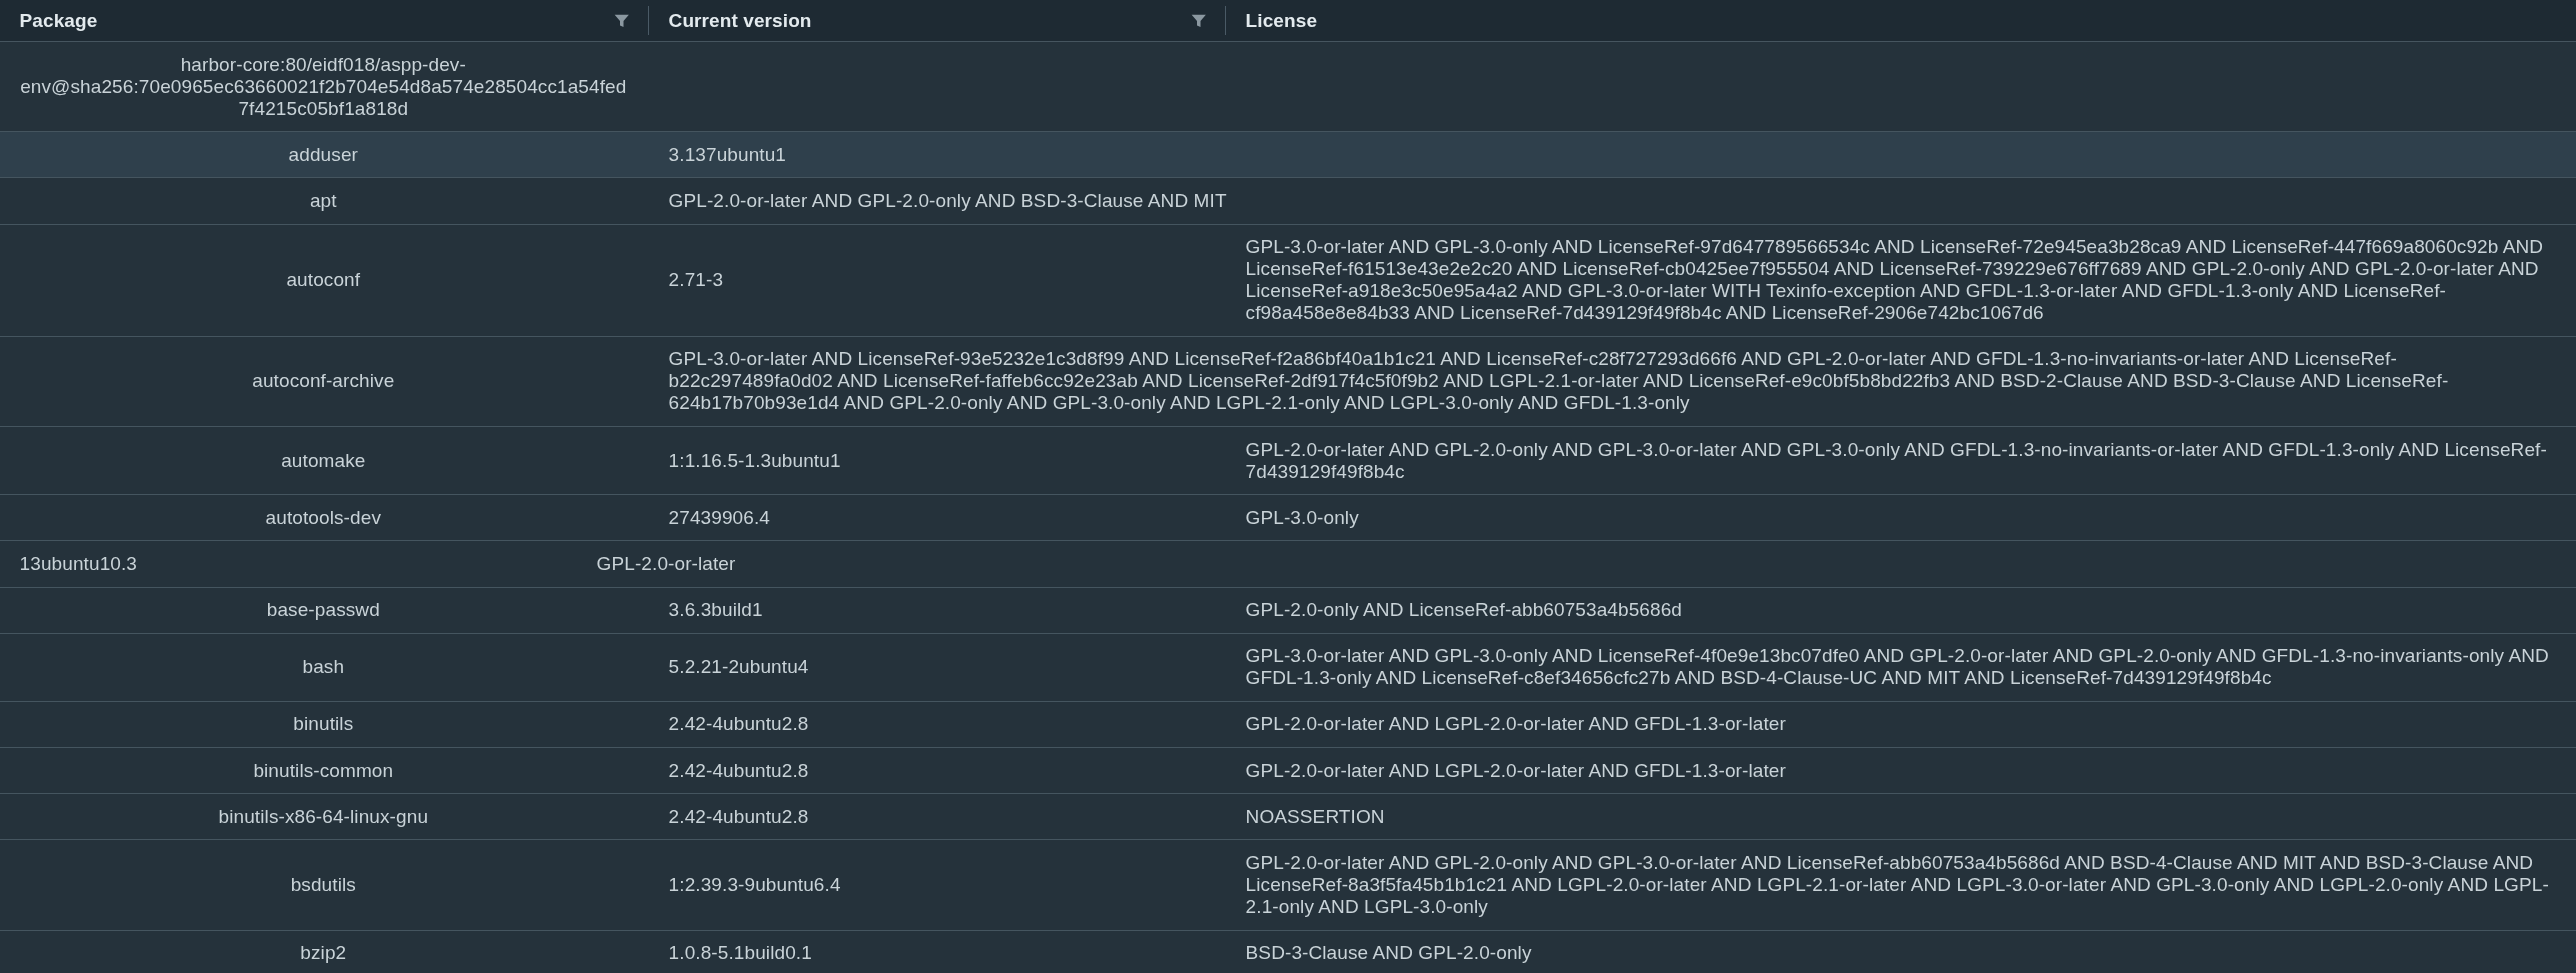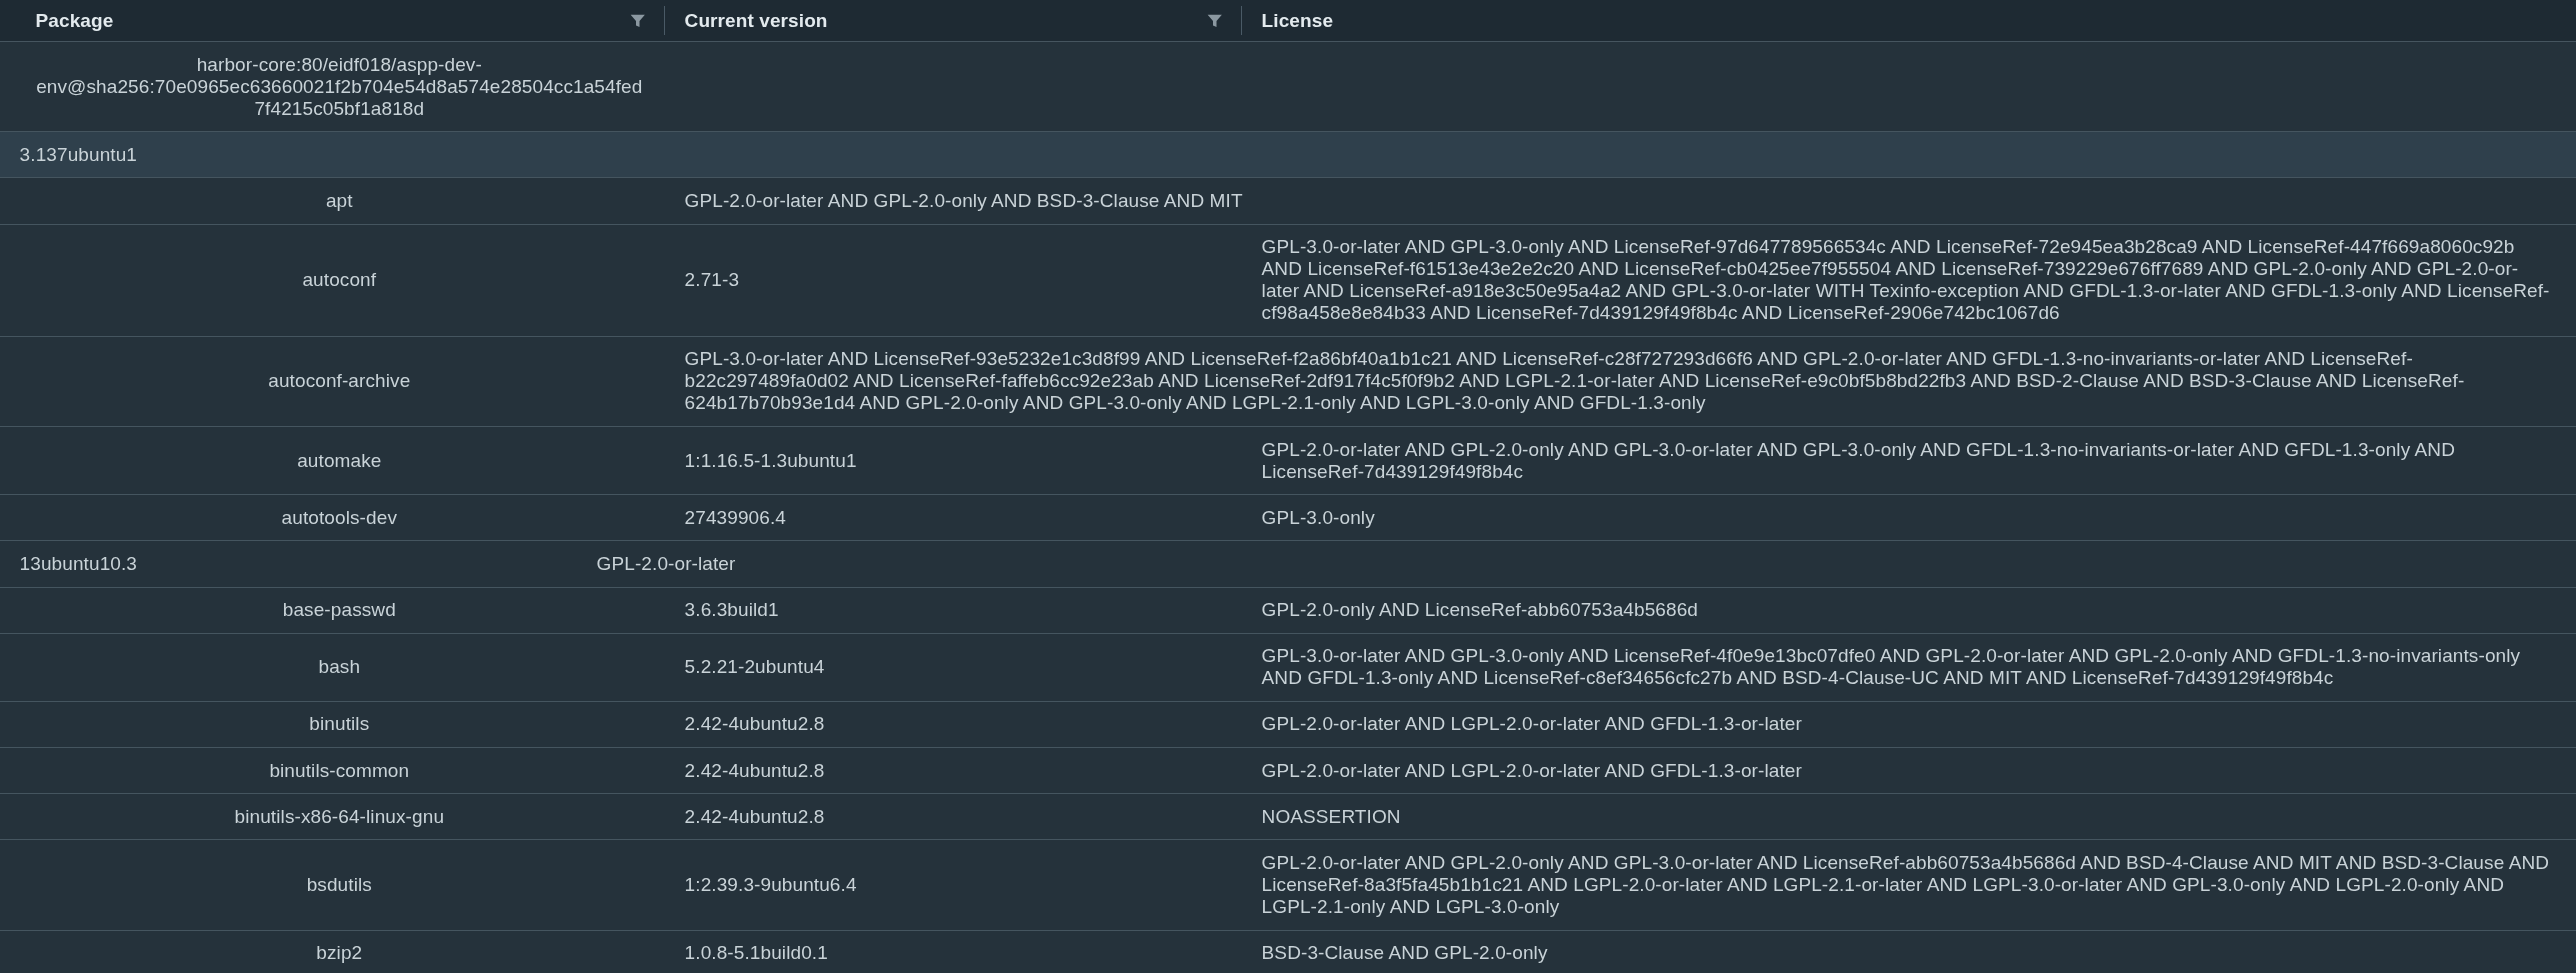--- a/index.html
+++ b/index.html
@@ -52,21 +52,21 @@
     display: flex;
     align-items: center;
     justify-content: center;
     cursor: pointer;
     background: none;
     border: none;
     padding: 0;
   }
   .filter-btn svg { display: block; }
   
-  .col-package { width: 649px; flex: 0 0 649px; margin-left: 16px; }
+  .col-package { width: 649px; flex: 0 0 649px; }
   .col-version { width: 577px; flex: 0 0 577px; align-items: center; }
   .col-license { flex: 1 1 auto; min-width: 0; align-items: center; }
   
   .row {
     display: flex;
     align-items: center;
     background: #25323b;
     border-bottom: 0.7px solid #45555f;
   }
   .row.highlighted { background: #2f404c; }
@@ -114,20 +114,21 @@
   </div>
 
   <div id="rows-container">
   <div class="row">
     <div class="cell cell-package col-package"><span>harbor-core:80/eidf018/aspp-dev-env@sha256:70e0965ec63660021f2b704e54d8a574e28504cc1a54fed7f4215c05bf1a818d</span></div>
     <div class="cell cell-version col-version"><span></span></div>
     <div class="cell cell-license col-license"><span></span></div>
   </div>
 
   <div class="row highlighted">
+    <div class="cell cell-package col-package"><span>adduser</span></div>
     <div class="cell cell-version col-version"><span>3.137ubuntu1</span></div>
   </div>
 
   <div class="row">
     <div class="cell cell-package col-package"><span>apt</span></div>
     <div class="cell cell-license col-license"><span>GPL-2.0-or-later AND GPL-2.0-only AND BSD-3-Clause AND MIT</span></div>
   </div>
 
   <div class="row">
     <div class="cell cell-package col-package"><span>autoconf</span></div>

